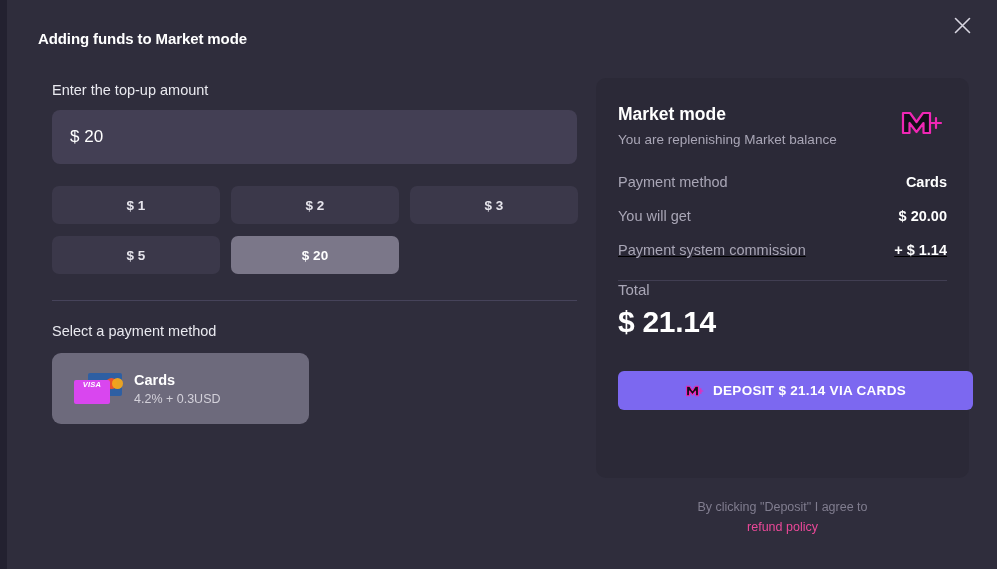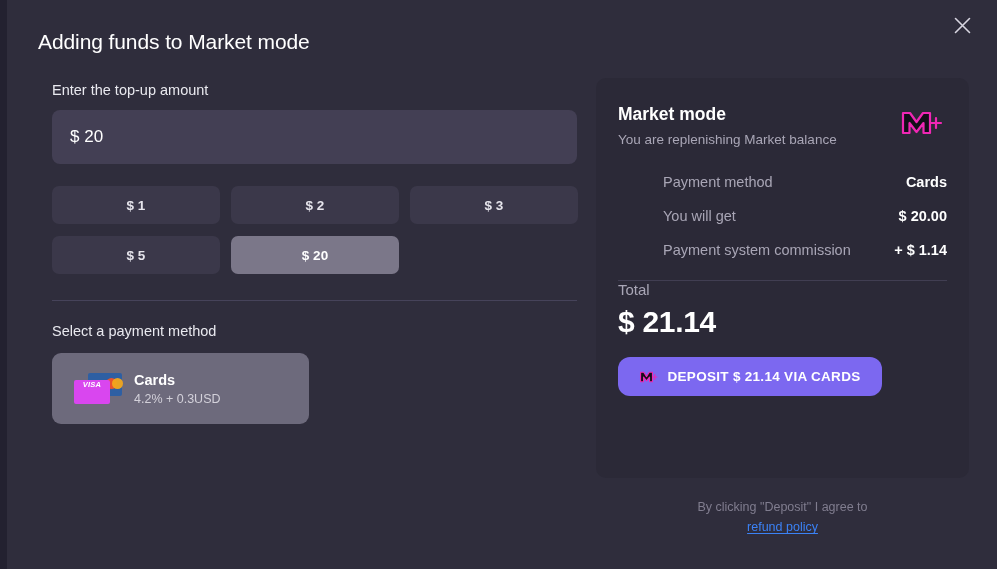--- a/index.html
+++ b/index.html
@@ -46,22 +46,22 @@
     cursor: pointer;
     border-radius: 4px;
   }
   .close-btn svg { display: block; }
 
   
   .modal-title {
     position: absolute;
     left: 31px;
     top: 30px;
-    font-size: 21px;
-    font-weight: normal;
+    font-size: 15px;
+    font-weight: bold;
     color: #ffffff;
     letter-spacing: -0.1px;
   }
 
   
   .left-col {
     position: absolute;
     left: 45px;
     top: 82px;
     width: 525px;
@@ -236,23 +236,22 @@
 
   
   .m-logo { width: 50px; height: 34px; flex: 0 0 50px; margin-top: 2px; }
 
   .sum-rows { margin-top: 27px; }
   .sum-row {
     display: flex;
     justify-content: space-between;
     align-items: flex-end;
     margin-bottom: 18px;
-    margin-left: 45px;
-  }
-  .sum-row:last-child { margin-bottom: 0; }
+  }
+  .sum-row:last-child { margin-bottom: 0; text-decoration: underline; }
   .sum-key {
     font-size: 14.5px;
     color: #a9a6b6;
   }
   .sum-val {
     font-size: 14.5px;
     color: #ffffff;
     font-weight: bold;
   }
 
@@ -268,26 +267,26 @@
   }
   .total-amount {
     margin-top: 7px;
     font-size: 30px;
     font-weight: bold;
     color: #ffffff;
     letter-spacing: -0.3px;
   }
 
   .deposit-btn {
-    margin-top: 18px;
-    width: 264px;
+    margin-top: 32px;
+    width: 355px;
     height: 39px;
     background: #7c68f0;
     border: none;
-    border-radius: 12px;
+    border-radius: 6px;
     color: #ffffff;
     font-family: "Liberation Sans", sans-serif;
     font-size: 13.5px;
     font-weight: bold;
     letter-spacing: .3px;
     cursor: pointer;
     display: flex;
     align-items: center;
     justify-content: center;
     gap: 9px;
@@ -302,22 +301,21 @@
     width: 373px;
     text-align: center;
   }
   .footer-text {
     font-size: 12.5px;
     color: #807d8f;
     line-height: 1.55;
   }
   .footer-link {
     font-size: 12.5px;
-    color: #3b82f6;
-    text-decoration: underline;
+    color: #ec4899;
     text-underline-offset: 2px;
     cursor: pointer;
     display: inline-block;
   }
 </style>
 </head>
 <body>
 
 <div class="backdrop"></div>
 

